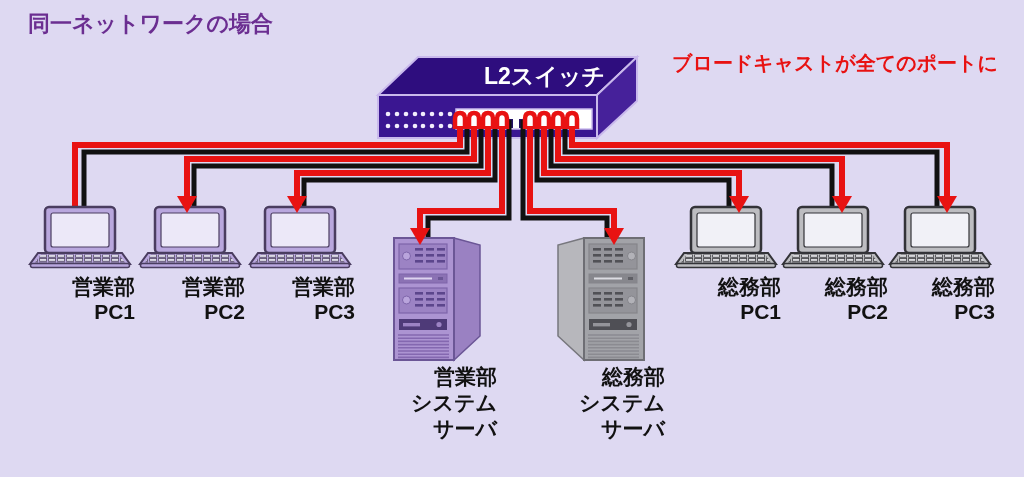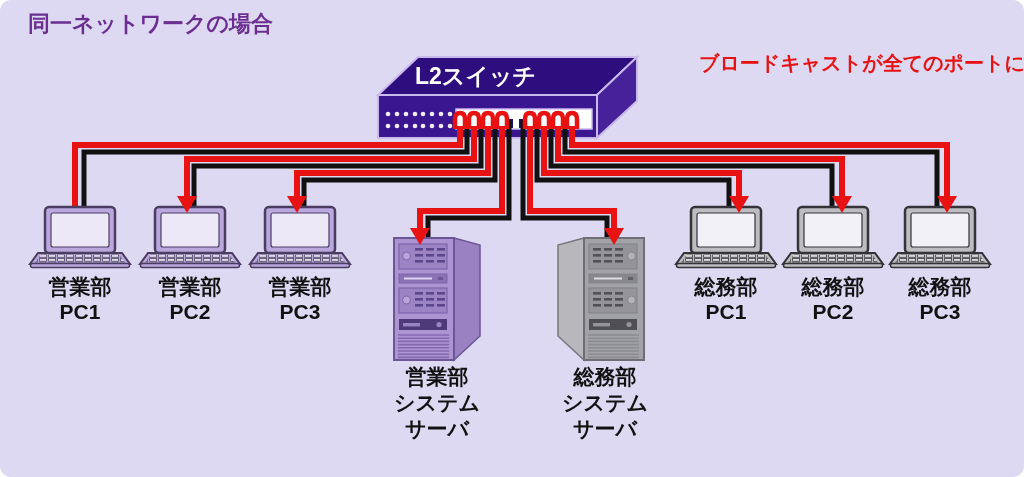--- a/index.html
+++ b/index.html
@@ -1,31 +1,31 @@
 <!DOCTYPE html>
 <html><head>
 <meta charset="utf-8">
 <style>
   html,body{margin:0;padding:0;background:#ffffff;}
   .canvas{
     position:relative;width:1024px;height:477px;overflow:hidden;
-    background:#ded9f2;border-radius:11px;
+    background:#ded9f2;border-radius:0;
     font-family:"Liberation Sans","DejaVu Sans",sans-serif;
   }
   .canvas svg{position:absolute;left:0;top:0;}
-  .lbl{position:absolute;text-align:center;color:#111111;font-weight:700;
+  .lbl{position:absolute;text-align:right;color:#111111;font-weight:700;
        font-size:21px;line-height:25px;white-space:nowrap;}
   .srv-lbl{line-height:26px;}
   .title{position:absolute;left:28px;top:9px;color:#6b2e91;
          font-weight:700;font-size:22px;}
   .annotation{position:absolute;left:645px;top:51px;width:380px;
               color:#e81212;font-weight:700;font-size:20px;line-height:25px;
-              text-align:right;}
+              text-align:center;}
   .switch-label{position:absolute;left:415px;top:61px;width:190px;
-                text-align:left;color:#ffffff;font-weight:700;font-size:23px;}
+                text-align:right;color:#ffffff;font-weight:700;font-size:23px;}
 </style>
 </head>
 <body>
 
 <div class="canvas">
 
 <svg width="1024" height="477" viewBox="0 0 1024 477">
   <defs>
     <pattern id="keysP" width="9" height="4" patternUnits="userSpaceOnUse">
       <rect x="0.6" y="0.5" width="7" height="2.8" fill="#dcd9e6" stroke="#554a66" stroke-width="0.8"></rect>

